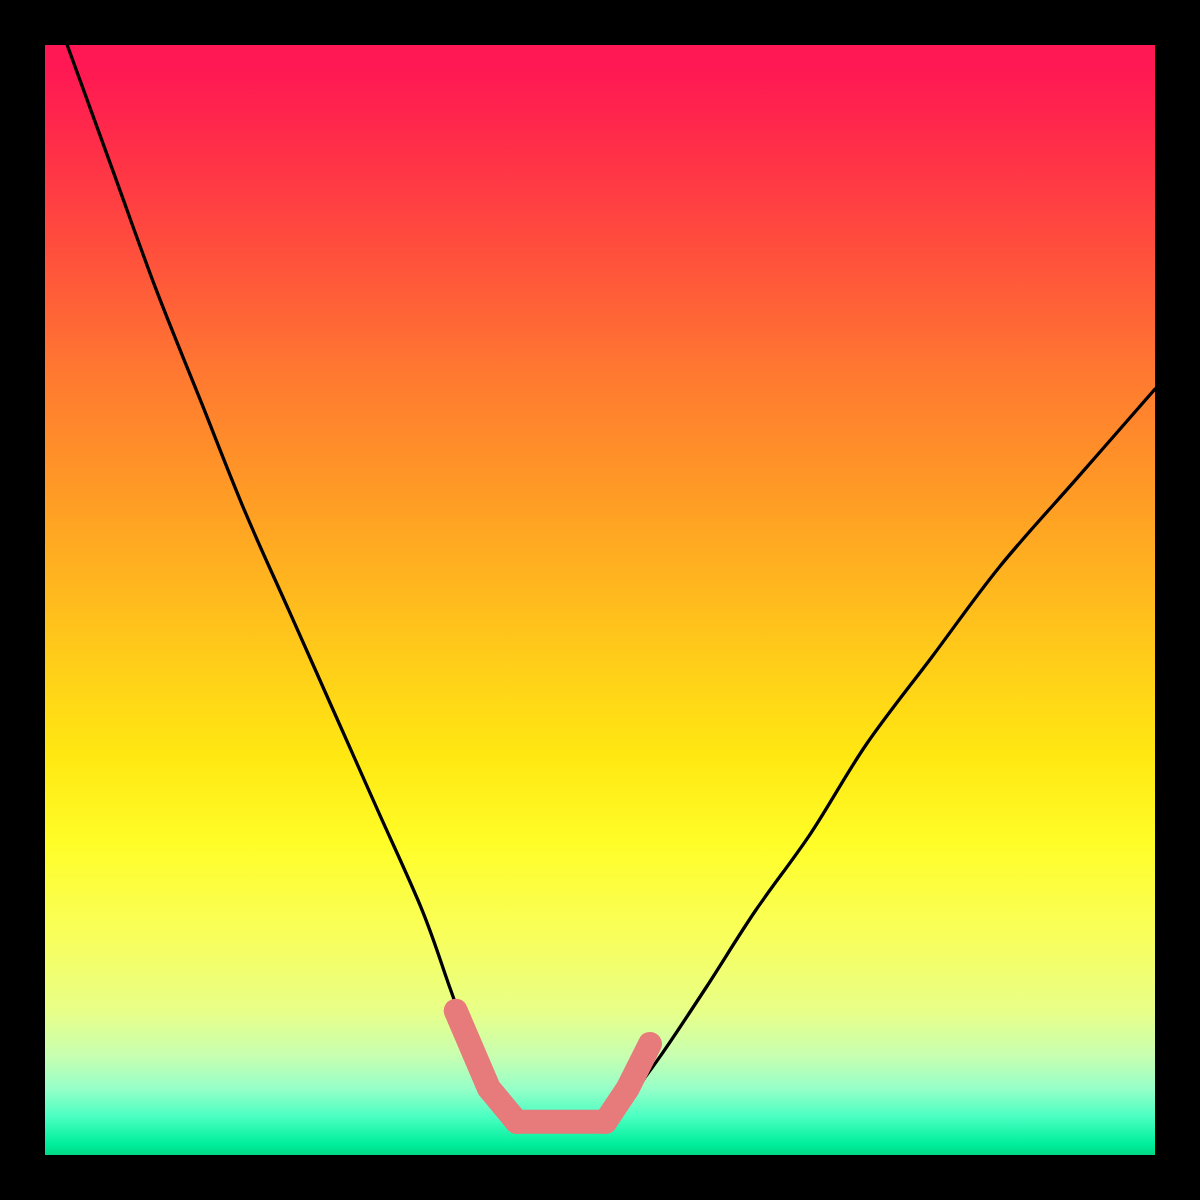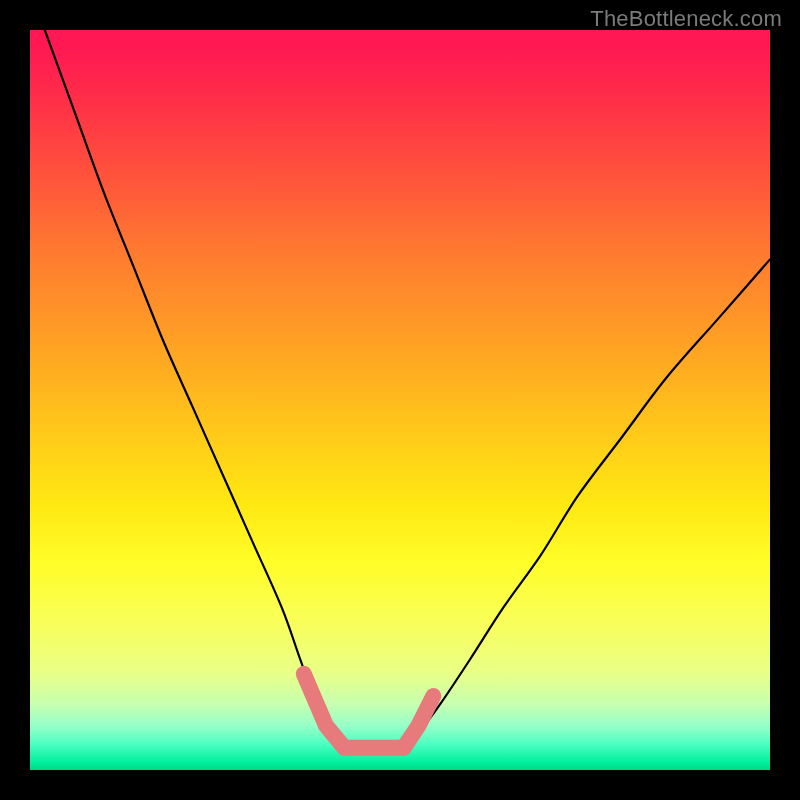--- a/index.html
+++ b/index.html
@@ -67,21 +67,20 @@
     color: #7a7a7a;
     font-size: 22px;
     letter-spacing: 0.2px;
     user-select: none;
   }
 </style>
 </head>
 <body>
 
 <div class="frame">
-  <div class="watermark">TheBottleneck.com</div>
   <div class="plot-area">
     <div class="gradient"></div>
     <svg class="curves" viewBox="0 0 740 740" preserveAspectRatio="none">
       <g id="curve-group">
           <path d="M 14.8 0 C 19.733333333333334 13.566666666666663, 34.53333333333333 54.26666666666665, 44.4 81.39999999999998 C 54.266666666666666 108.5333333333333, 64.13333333333333 136.89999999999995, 74 162.79999999999995 C 83.86666666666667 188.69999999999996, 93.73333333333335 212.13333333333327, 103.60000000000001 236.79999999999995 C 113.46666666666667 261.46666666666664, 123.33333333333331 287.3666666666667, 133.2 310.8 C 143.06666666666666 334.23333333333335, 152.93333333333334 355.20000000000005, 162.8 377.40000000000003 C 172.66666666666669 399.6, 182.53333333333333 421.8, 192.4 444 C 202.26666666666668 466.2, 212.13333333333333 488.40000000000003, 222 510.6 C 231.86666666666667 532.8000000000001, 243.58333333333337 557.4666666666667, 251.60000000000002 577.2 C 259.6166666666667 596.9333333333334, 264.54999999999995 613.5833333333334, 270.09999999999997 629 C 275.65 644.4166666666666, 279.9666666666667 657.3666666666667, 284.90000000000003 669.7 C 289.83333333333337 682.0333333333334, 294.7666666666667 694.9833333333333, 299.70000000000005 703 C 304.6333333333334 711.0166666666667, 312.03333333333336 715.3333333333333, 314.5 717.8" fill="none" stroke="#000000" stroke-width="2.2" stroke-linecap="round" stroke-linejoin="round"></path>
           <path d="M 373.7 717.8 C 376.16666666666663 715.3333333333333, 382.3333333333333 710.4, 388.5 703 C 394.6666666666667 695.6, 402.0666666666667 685.7333333333333, 410.70000000000005 673.4 C 419.33333333333337 661.0666666666666, 429.8166666666666 645.0333333333333, 440.29999999999995 629 C 450.7833333333333 612.9666666666667, 461.8833333333333 594.4666666666667, 473.6 577.2 C 485.3166666666667 559.9333333333334, 498.26666666666665 543.9, 510.59999999999997 525.4 C 522.9333333333333 506.9, 534.0333333333333 485.93333333333334, 547.6 466.2 C 561.1666666666667 446.46666666666664, 577.2 426.73333333333335, 592 407 C 606.8 387.26666666666665, 620.3666666666667 367.5333333333333, 636.4 347.79999999999995 C 652.4333333333333 328.0666666666666, 670.9333333333334 308.33333333333337, 688.2 288.6 C 705.4666666666667 268.8666666666667, 731.3666666666667 239.2666666666667, 740 229.40000000000003" fill="none" stroke="#000000" stroke-width="2.2" stroke-linecap="round" stroke-linejoin="round"></path>
           <path d="M 314.5 717.8 L 373.7 717.8" fill="none" stroke="#000000" stroke-width="2.2" stroke-linecap="round" stroke-linejoin="round"></path>
           <path d="M 273.8 643.8 L 296 695.6 L 314.5 717.8" fill="none" stroke="#e77a7a" stroke-width="16" stroke-linecap="round" stroke-linejoin="round"></path>
           <path d="M 314.5 717.8 L 373.7 717.8" fill="none" stroke="#e77a7a" stroke-width="16" stroke-linecap="round" stroke-linejoin="round"></path>
           <path d="M 373.7 717.8 L 388.5 695.6 L 403.3 666" fill="none" stroke="#e77a7a" stroke-width="16" stroke-linecap="round" stroke-linejoin="round"></path>

